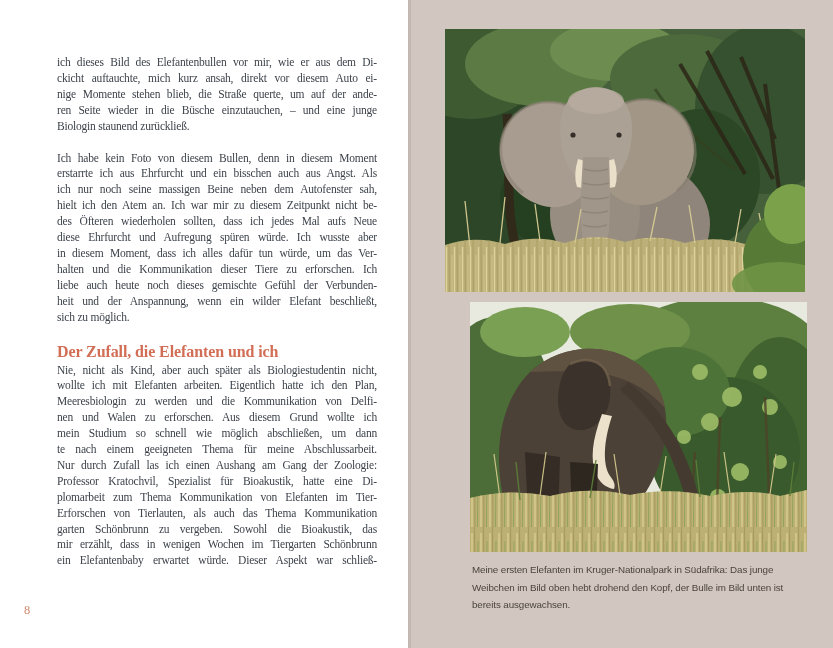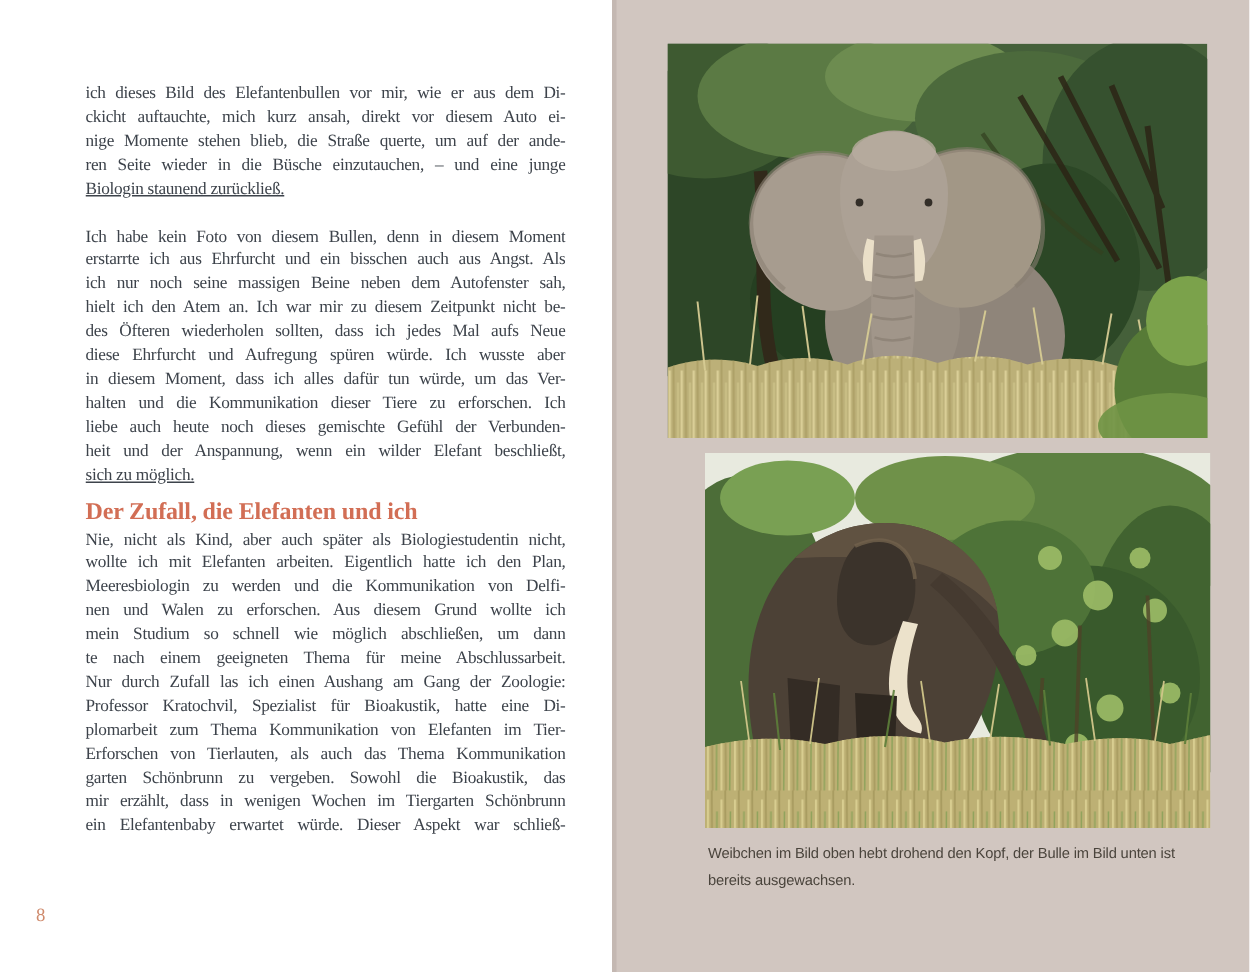--- a/index.html
+++ b/index.html
@@ -8,23 +8,23 @@
   .panel{position:absolute;left:408px;top:0;width:425px;height:648px;
          background:var(--panel-background,#d1c6c0);}
   .panel-edge{position:absolute;left:408px;top:0;width:3px;height:648px;background:rgba(90,70,60,0.10);}
   .photo{position:absolute;overflow:hidden;}
   .photo-1{left:445px;top:29px;width:360px;height:263px;}
   .photo-2{left:470px;top:302px;width:337px;height:250px;}
   .photo svg{display:block;width:100%;height:100%;}
   .textcol{position:absolute;left:57px;top:55px;width:320px;
            color:var(--body-text,#3d434b);font-size:11.5px;line-height:15.9px;letter-spacing:-0.2px;}
   .ln{white-space:nowrap;overflow:hidden;text-align:justify;text-align-last:justify;}
-  .ln.last{text-align-last:left;text-decoration:underline;}
+  .ln.last{text-align-last:left;}
   .p1{margin-bottom:16px;}
-  .p2{margin-bottom:7px;}
+  .p2{margin-bottom:17px;}
   .heading{font-size:16px;line-height:17px;font-weight:bold;margin:0 0 3px 0;
            color:var(--heading,#d26e55);letter-spacing:-0.1px;}
   .caption{position:absolute;left:472px;top:561px;width:335px;
            font-family:"Liberation Sans",sans-serif;font-size:9.8px;letter-spacing:-0.1px;
            line-height:17.6px;color:var(--caption-text,#4a443c);}
   .caption .ln{text-align:left;text-align-last:left;overflow:visible;}
   .pagenum{position:absolute;left:24px;top:603px;font-size:12.5px;
            color:var(--page-number,#cf8a6c);}
 </style>
 </head>
@@ -156,20 +156,21 @@
       <g stroke="#5d7f3a" stroke-width="1.4" fill="none" opacity="0.9">
         <path d="M50,198 L46,160"></path>
           <path d="M120,196 L126,158"></path>
           <path d="M230,195 L226,158"></path>
           <path d="M320,194 L324,160"></path>
       </g>
     </svg>
   </div>
 
   <div class="caption">
+      <div class="ln">Meine ersten Elefanten im Kruger-Nationalpark in Südafrika: Das junge</div>
       <div class="ln">Weibchen im Bild oben hebt drohend den Kopf, der Bulle im Bild unten ist</div>
       <div class="ln">bereits ausgewachsen.</div>
     </div>
 
   <div class="textcol">
     <div class="p1">
         <div class="ln">ich dieses Bild des Elefantenbullen vor mir, wie er aus dem Di-</div>
         <div class="ln">ckicht auftauchte, mich kurz ansah, direkt vor diesem Auto ei-</div>
         <div class="ln">nige Momente stehen blieb, die Straße querte, um auf der ande-</div>
         <div class="ln">ren Seite wieder in die Büsche einzutauchen, – und eine junge</div>

